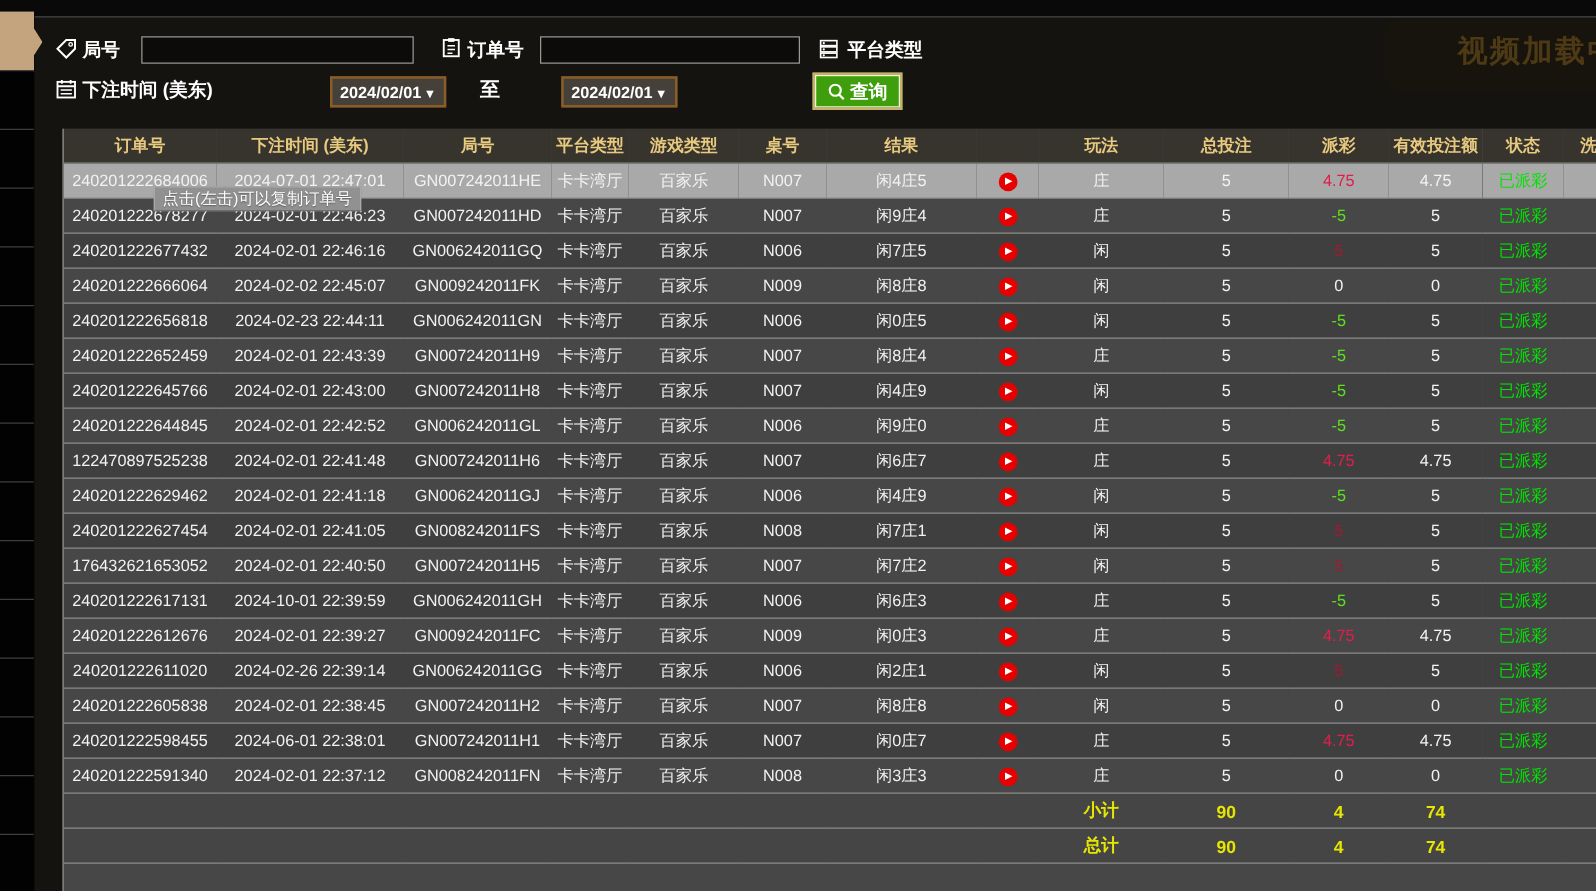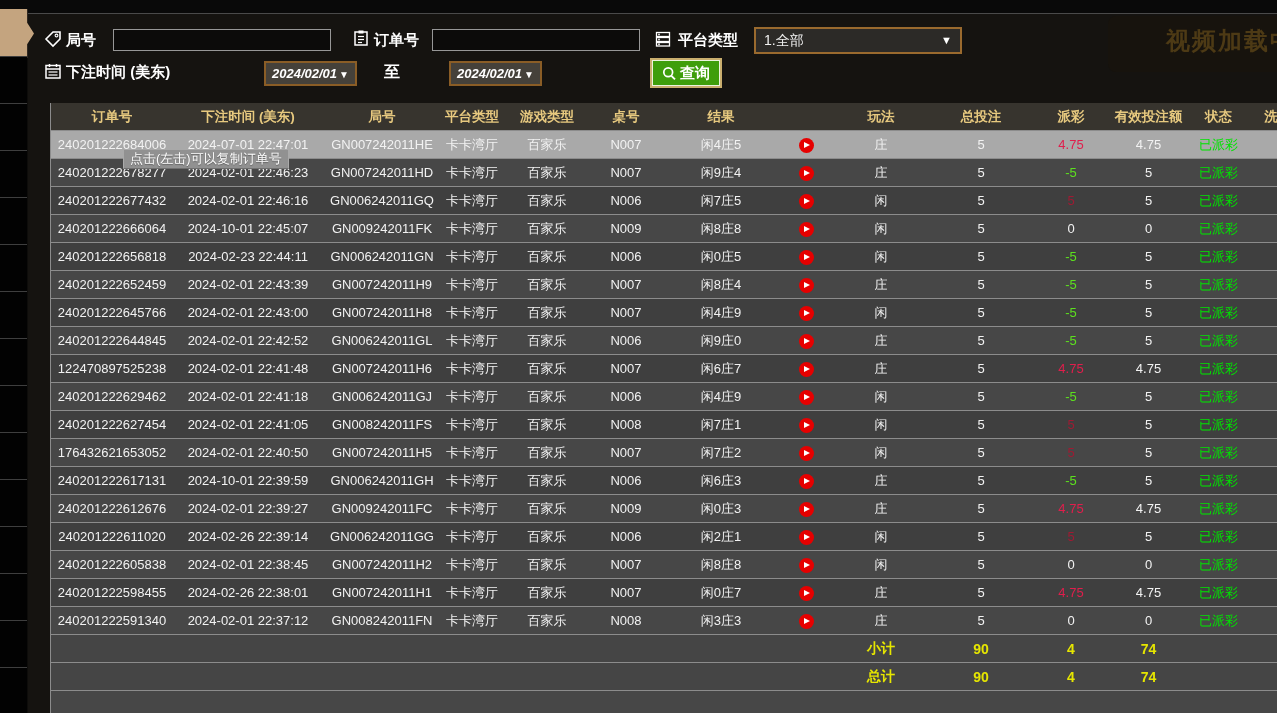--- a/index.html
+++ b/index.html
@@ -21,21 +21,21 @@
   .video-hint{position:absolute;left:58px;top:9px;font-size:24px;font-weight:bold;color:#4d3a15;white-space:nowrap;letter-spacing:2px;}
   
   .filters{position:absolute;left:28px;top:14px;right:0;height:89px;z-index:2;}
   .f-icon{position:absolute;width:18px;height:18px;}
   .f-icon svg{display:block;}
   .f-label{position:absolute;color:#fff;font-size:15px;font-weight:bold;white-space:nowrap;}
   .f-input{position:absolute;height:22px;background:#0c0b0a;border:1px solid #979797;color:#eee;font-size:13px;padding:0 5px;box-sizing:border-box;outline:none;}
   .f-select{position:absolute;background:#2c2a27;border:2px solid #9a6a2e;color:#f0f0f0;font-size:14px;line-height:23px;padding:0 24px 0 8px;box-sizing:border-box;cursor:pointer;}
   .f-select .arrow{position:absolute;right:8px;top:0;color:#fff;font-size:11px;line-height:23px;}
   .date-box{position:absolute;width:93px;height:25px;background:#45413a;border:2px solid #8a5d26;box-sizing:border-box;
-    color:#fff;font-size:13px;font-weight:bold;text-align:center;line-height:21px;cursor:pointer;font-style:italic;}
+    color:#fff;font-size:13px;font-weight:bold;text-align:center;line-height:21px;cursor:pointer;}
   .date-box .arrow{font-size:10px;margin-left:2px;}
   .search-btn{position:absolute;left:622px;top:44px;width:72px;height:30px;background:#3e9e0b;border:2px solid #c9ae6e;
     box-shadow:inset 0 0 0 1px #ecf3dc;color:#fff;font-size:15px;font-weight:bold;display:flex;align-items:center;justify-content:center;gap:3px;cursor:pointer;box-sizing:border-box;}
   
   .table-area{position:absolute;left:50px;top:103px;width:1227px;bottom:0;overflow:hidden;border-left:1px solid #8c8c8c;background:#474747;}
   table{border-collapse:collapse;table-layout:fixed;width:1240px;}
   th{height:25px;background:#37342e;color:#e7c97f;font-size:13.5px;font-weight:bold;white-space:nowrap;overflow:hidden;}
   td{height:27px;color:#f2f2f2;font-size:13px;text-align:center;white-space:nowrap;overflow:hidden;padding:0;}
   tbody tr{border-top:1px solid #8c8c8c;}
   tbody tr.odd{background:#3f3f3f;}
@@ -113,24 +113,20 @@
       <svg width="18" height="18" viewBox="0 0 18 18">
           <rect x="2.5" y="2.5" width="13" height="4" fill="none" stroke="#fff" stroke-width="1.3"></rect>
           <rect x="2.5" y="7.5" width="13" height="4" fill="none" stroke="#fff" stroke-width="1.3"></rect>
           <rect x="2.5" y="12.5" width="13" height="3.5" fill="none" stroke="#fff" stroke-width="1.3"></rect>
           <circle cx="5" cy="4.5" r="0.9" fill="#fff"></circle>
           <circle cx="5" cy="9.5" r="0.9" fill="#fff"></circle>
           <circle cx="5" cy="14.2" r="0.9" fill="#fff"></circle>
         </svg>
     </span>
     <span class="f-label" style="left:650px;top:17px;">平台类型</span>
-    <div class="f-select" style="left:726px;top:13px;width:208px;height:27px;">
-      <span>1.全部</span>
-      <span class="arrow">▼</span>
-    </div>
 
     <span class="f-icon" style="left:16px;top:48px;">
       <svg width="18" height="18" viewBox="0 0 18 18">
           <rect x="2" y="3.5" width="14" height="12.5" fill="none" stroke="#fff" stroke-width="1.5"></rect>
           <line x1="2" y1="7" x2="16" y2="7" stroke="#fff" stroke-width="1.5"></line>
           <line x1="5.5" y1="2" x2="5.5" y2="5" stroke="#fff" stroke-width="1.5"></line>
           <line x1="12.5" y1="2" x2="12.5" y2="5" stroke="#fff" stroke-width="1.5"></line>
           <line x1="4.5" y1="10" x2="13.5" y2="10" stroke="#fff" stroke-width="1.2"></line>
           <line x1="4.5" y1="13" x2="13.5" y2="13" stroke="#fff" stroke-width="1.2"></line>
         </svg>
@@ -235,21 +231,21 @@
             <td><span class="play-btn"></span></td>
             <td>闲</td>
             <td>5</td>
             <td class="win-lo">5</td>
             <td>5</td>
             <td class="status">已派彩</td>
             <td></td>
           </tr>
           <tr class="even">
             <td>240201222666064</td>
-            <td>2024-10-01 22:45:07</td>
+            <td>2024-02-02 22:45:07</td>
             <td>GN009242011FK</td>
             <td>卡卡湾厅</td>
             <td>百家乐</td>
             <td>N009</td>
             <td>闲8庄8</td>
             <td><span class="play-btn"></span></td>
             <td>闲</td>
             <td>5</td>
             <td class="zero">0</td>
             <td>0</td>
@@ -443,21 +439,21 @@
             <td><span class="play-btn"></span></td>
             <td>闲</td>
             <td>5</td>
             <td class="zero">0</td>
             <td>0</td>
             <td class="status">已派彩</td>
             <td></td>
           </tr>
           <tr class="odd">
             <td>240201222598455</td>
-            <td>2024-02-26 22:38:01</td>
+            <td>2024-06-01 22:38:01</td>
             <td>GN007242011H1</td>
             <td>卡卡湾厅</td>
             <td>百家乐</td>
             <td>N007</td>
             <td>闲0庄7</td>
             <td><span class="play-btn"></span></td>
             <td>庄</td>
             <td>5</td>
             <td class="win-hi">4.75</td>
             <td>4.75</td>

